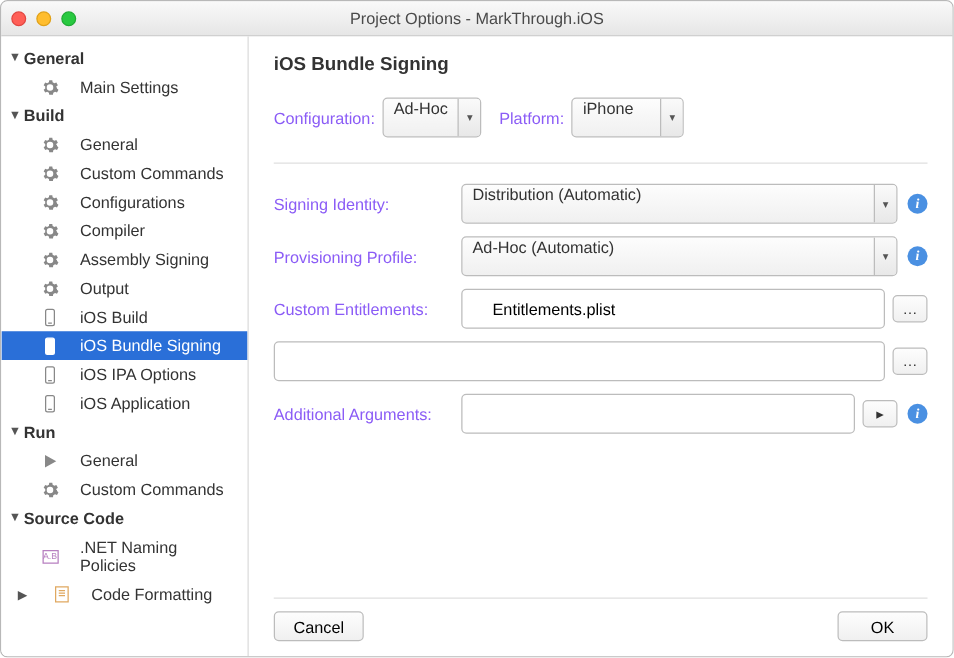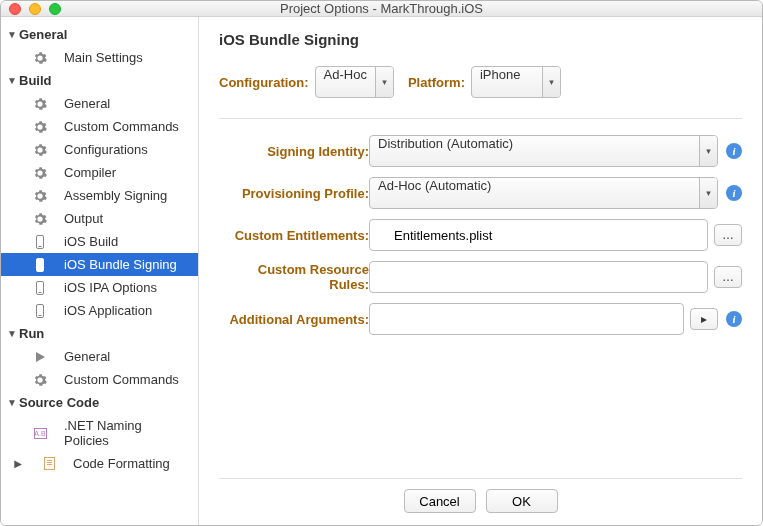--- a/index.html
+++ b/index.html
@@ -1,18 +1,18 @@
 <!DOCTYPE html>
 <html><head>
 <meta charset="utf-8">
 <style>
 * { box-sizing: border-box; margin: 0; padding: 0; }
 body { font-family: -apple-system, "Helvetica Neue", Arial, sans-serif; font-size: 13px; color: #333; background: #fff; }
 .window { width: 763px; height: 526px; border: 1px solid #b8b8b8; border-radius: 6px; overflow: hidden; display: flex; flex-direction: column; background: #f6f6f6; }
-.titlebar { height: 16px; background: linear-gradient(#f9f9f9,#e6e6e6); border-bottom: 1px solid #d0d0d0; display: flex; align-items: center; padding: 0 8px; position: relative; }
+.titlebar { height: 28px; background: linear-gradient(#f9f9f9,#e6e6e6); border-bottom: 1px solid #d0d0d0; display: flex; align-items: center; padding: 0 8px; position: relative; }
 .traffic { display: flex; gap: 8px; }
 .dot { width: 12px; height: 12px; border-radius: 50%; }
 .dot.red { background: #ff5f57; border: 0.5px solid #e24640; }
 .dot.yellow { background: #ffbd2e; border: 0.5px solid #e1a117; }
 .dot.green { background: #28c940; border: 0.5px solid #1fab34; }
 .title { position: absolute; left: 0; right: 0; text-align: center; font-size: 13px; color: #4a4a4a; pointer-events: none; }
 .body { flex: 1; display: flex; background: #fff; overflow: hidden; }
 .sidebar { width: 198px; border-right: 1px solid #dcdcdc; overflow-y: auto; padding-top: 6px; background: #fff; }
 .cat { font-weight: bold; padding: 4px 10px 4px 18px; display: flex; align-items: center; cursor: default; }
 .disc { display: inline-block; width: 10px; text-align: center; margin-left: -12px; margin-right: 2px; font-size: 10px; color: #555; }
@@ -24,32 +24,32 @@
 .phone::after { content: ""; position: absolute; bottom: 1px; left: 50%; transform: translateX(-50%); width: 3px; height: 1px; background: #888; }
 .item.selected .phone { border-color: #fff; }
 .item.selected .phone::after { background: #fff; }
 .play { width: 0; height: 0; border-left: 9px solid #888; border-top: 5px solid transparent; border-bottom: 5px solid transparent; }
 .box-icon { width: 13px; height: 11px; border: 1px solid #b77fc0; font-size: 7px; color: #b77fc0; display: flex; align-items: center; justify-content: center; line-height: 1; }
 .doc-icon { width: 11px; height: 13px; border: 1px solid #e0a860; position: relative; }
 .doc-icon::before { content: ""; position: absolute; top: 2px; left: 2px; right: 2px; height: 1px; background: #e0a860; box-shadow: 0 2px 0 #e0a860, 0 4px 0 #e0a860; }
 .main { flex: 1; padding: 14px 20px 12px 20px; display: flex; flex-direction: column; }
 .main h2 { font-size: 15px; font-weight: bold; margin-bottom: 18px; }
 .row { display: flex; align-items: center; margin-bottom: 10px; }
-.row label { width: 150px; text-align: right; color: #a16207; font-weight: bold; }
+.row label { width: 150px; text-align: left; color: #8b5cf6; }
 .row.top label { width: auto; margin-right: 6px; }
 .sep { border: none; border-top: 1px solid #e0e0e0; margin: 10px 0 16px 0; }
 .select { display: inline-flex; align-items: flex-start; border: 1px solid #bcbcbc; border-radius: 4px; background: linear-gradient(#fdfdfd,#f0f0f0); height: 32px; overflow: hidden; }
 .select .val { padding: 0 8px; font-size: 13px; }
 .select .val.bold { font-weight: normal; }
 .select .btn { width: 18px; height: 100%; border-left: 1px solid #bcbcbc; background: linear-gradient(#fafafa,#e8e8e8); display: flex; align-items: center; justify-content: center; font-size: 9px; color: #555; }
 .wide { flex: 1; }
 .input { flex: 1; height: 32px; border: 1px solid #bcbcbc; border-radius: 4px; padding: 0 24px; font-size: 13px; background: #fff; }
 .smallbtn { width: 28px; height: 22px; margin-left: 6px; border: 1px solid #bcbcbc; border-radius: 4px; background: linear-gradient(#fdfdfd,#f0f0f0); display: flex; align-items: center; justify-content: center; font-size: 12px; color: #333; }
 .info { width: 16px; height: 16px; border-radius: 50%; background: #4a90e2; color: #fff; font-size: 11px; font-weight: bold; display: flex; align-items: center; justify-content: center; margin-left: 8px; font-family: Georgia, serif; font-style: italic; }
-.footer { margin-top: auto; border-top: 1px solid #e0e0e0; padding-top: 10px; display: flex; justify-content: center; gap: 10px; }
+.footer { margin-top: auto; border-top: 1px solid #e0e0e0; padding-top: 10px; display: flex; justify-content: space-between; gap: 10px; }
 .fbtn { min-width: 72px; height: 24px; border: 1px solid #bcbcbc; border-radius: 4px; background: linear-gradient(#fdfdfd,#f0f0f0); font-size: 13px; }
 </style>
 </head>
 <body>
 
 <div class="window">
   <div class="titlebar">
     <div class="traffic">
       <div class="dot red"></div>
       <div class="dot yellow"></div>
@@ -214,21 +214,20 @@
           <span class="btn">▾</span>
         </div>
         <div class="info">i</div>
       </div>
       <div class="row">
         <label>Custom Entitlements:</label>
         <input class="input" value="Entitlements.plist" style="">
         <div class="smallbtn">…</div>
       </div>
       <div class="row">
-        <label>Custom Resource Rules:</label>
         <input class="input" value="" style="">
         <div class="smallbtn">…</div>
       </div>
       <div class="row">
         <label>Additional Arguments:</label>
         <input class="input" value="" style="">
         <div class="smallbtn">▸</div>
         <div class="info">i</div>
       </div>
       <div class="footer">

